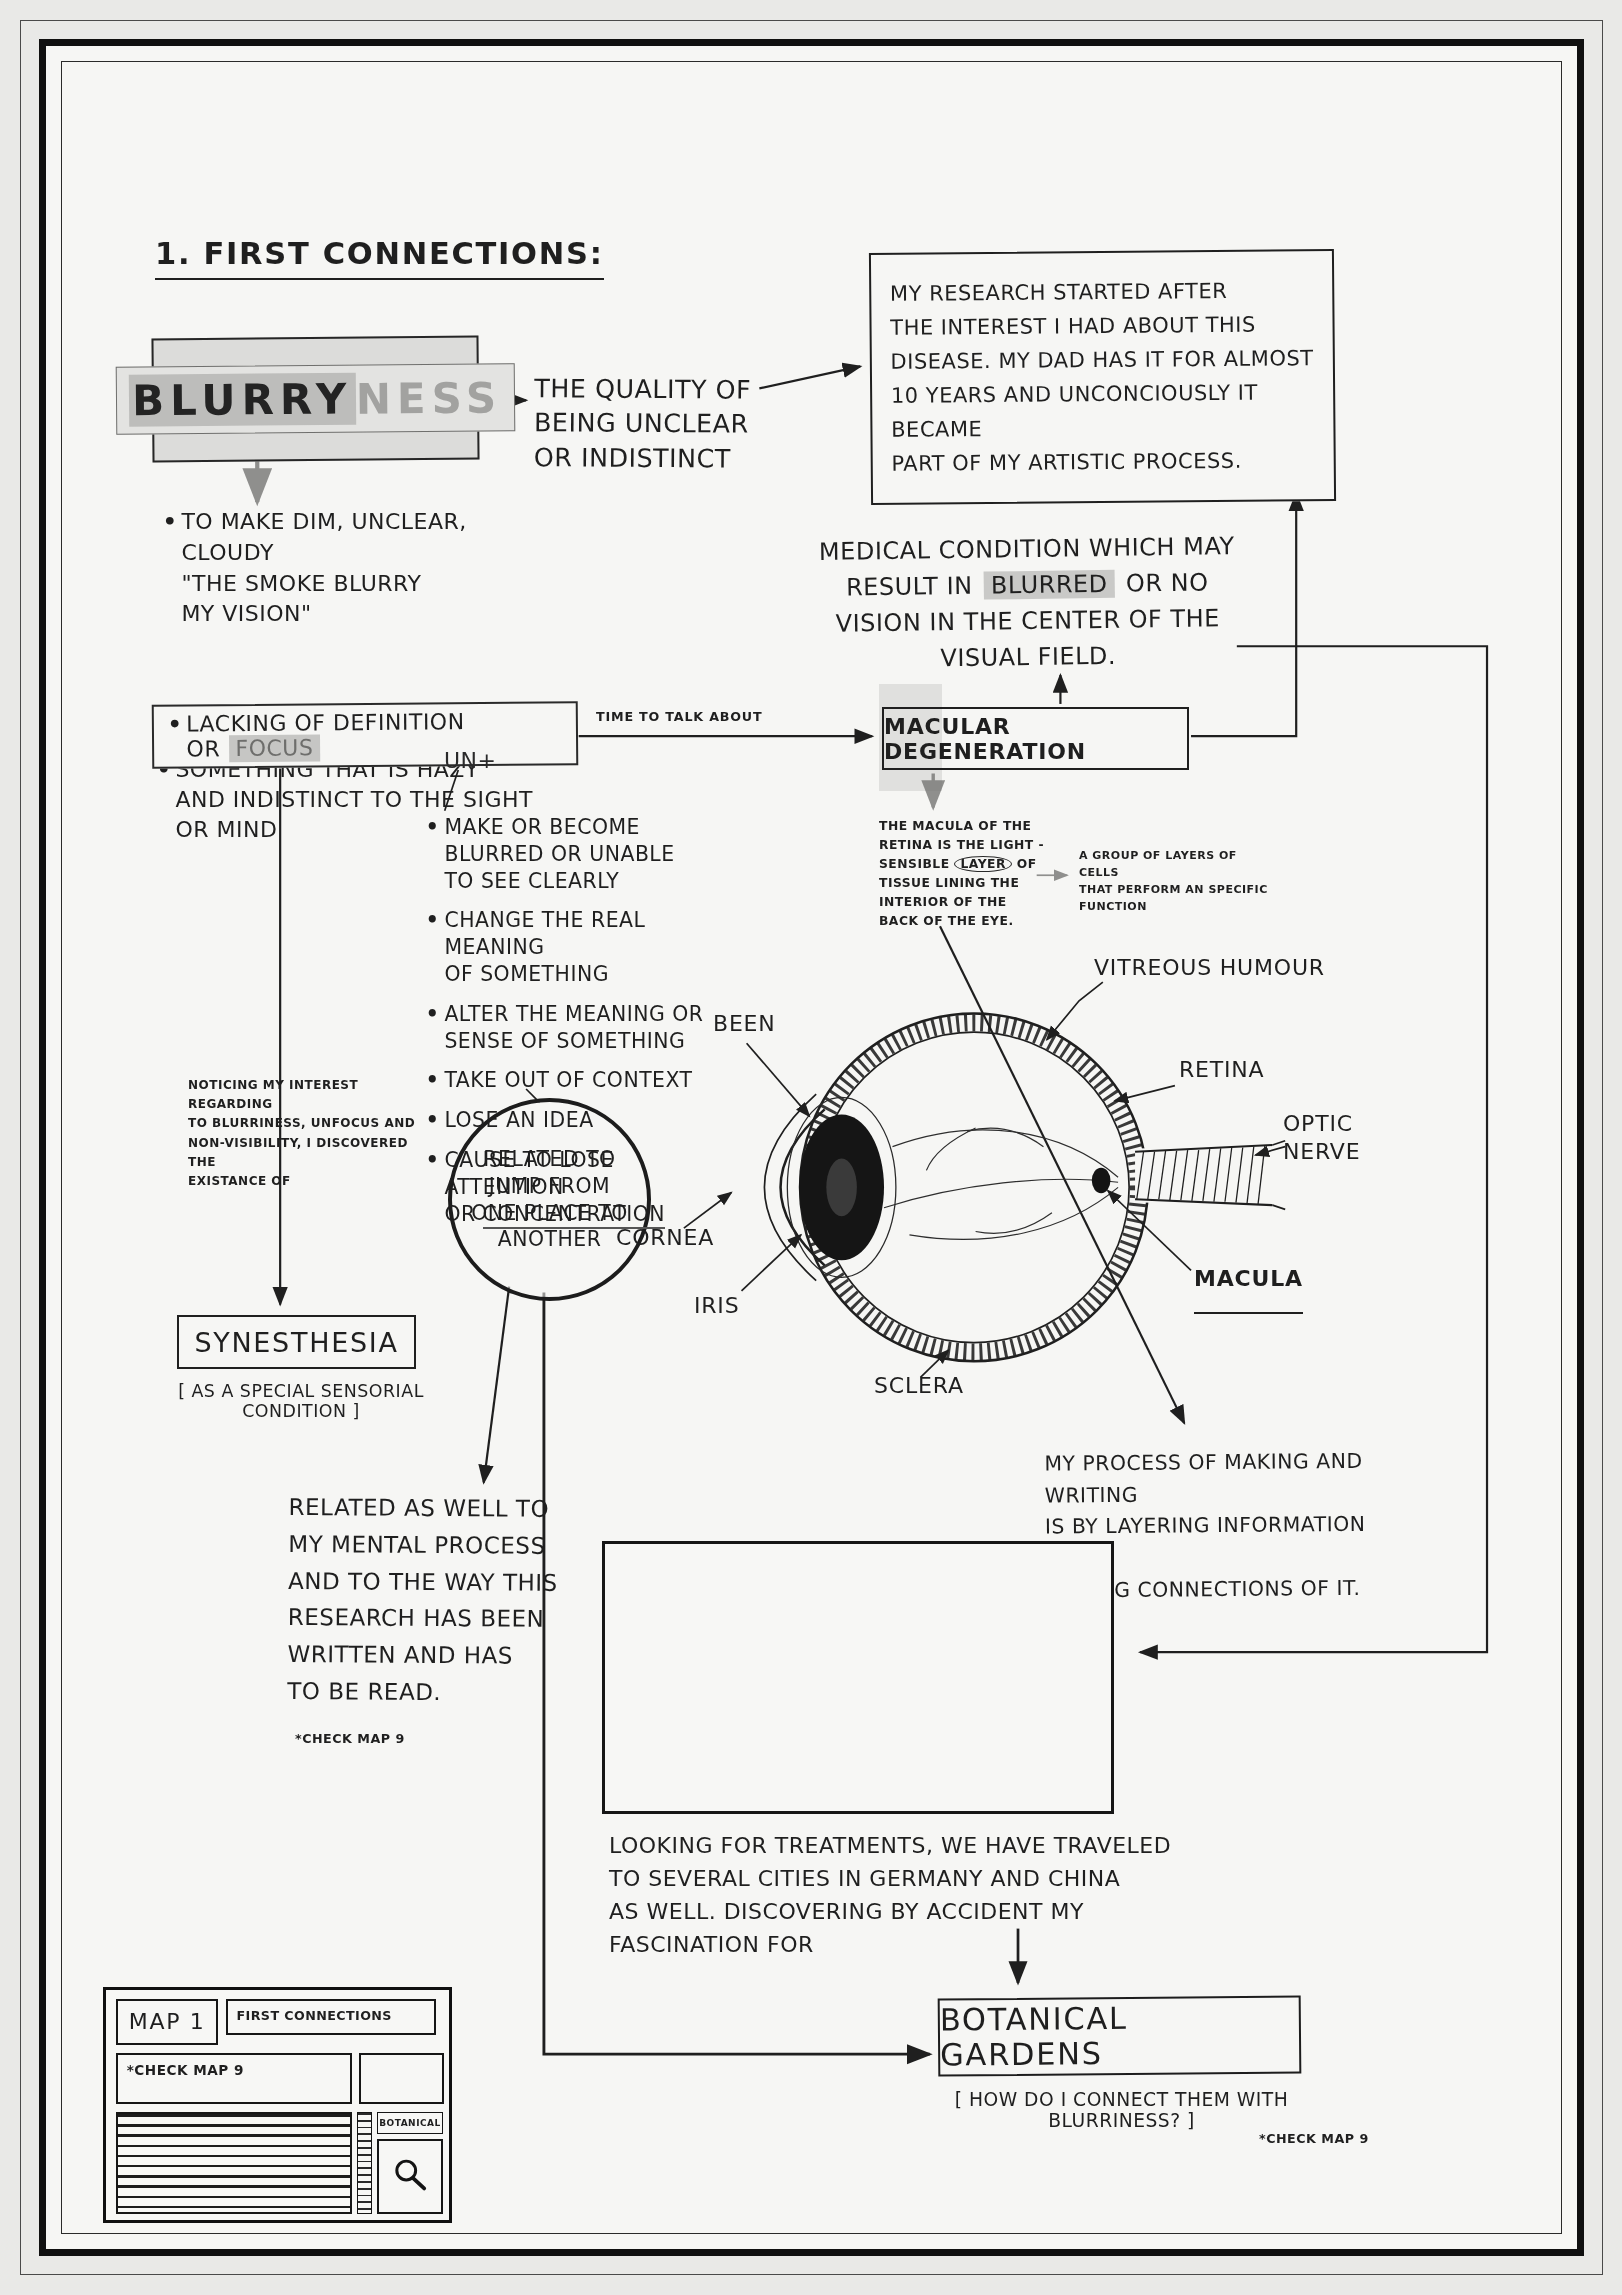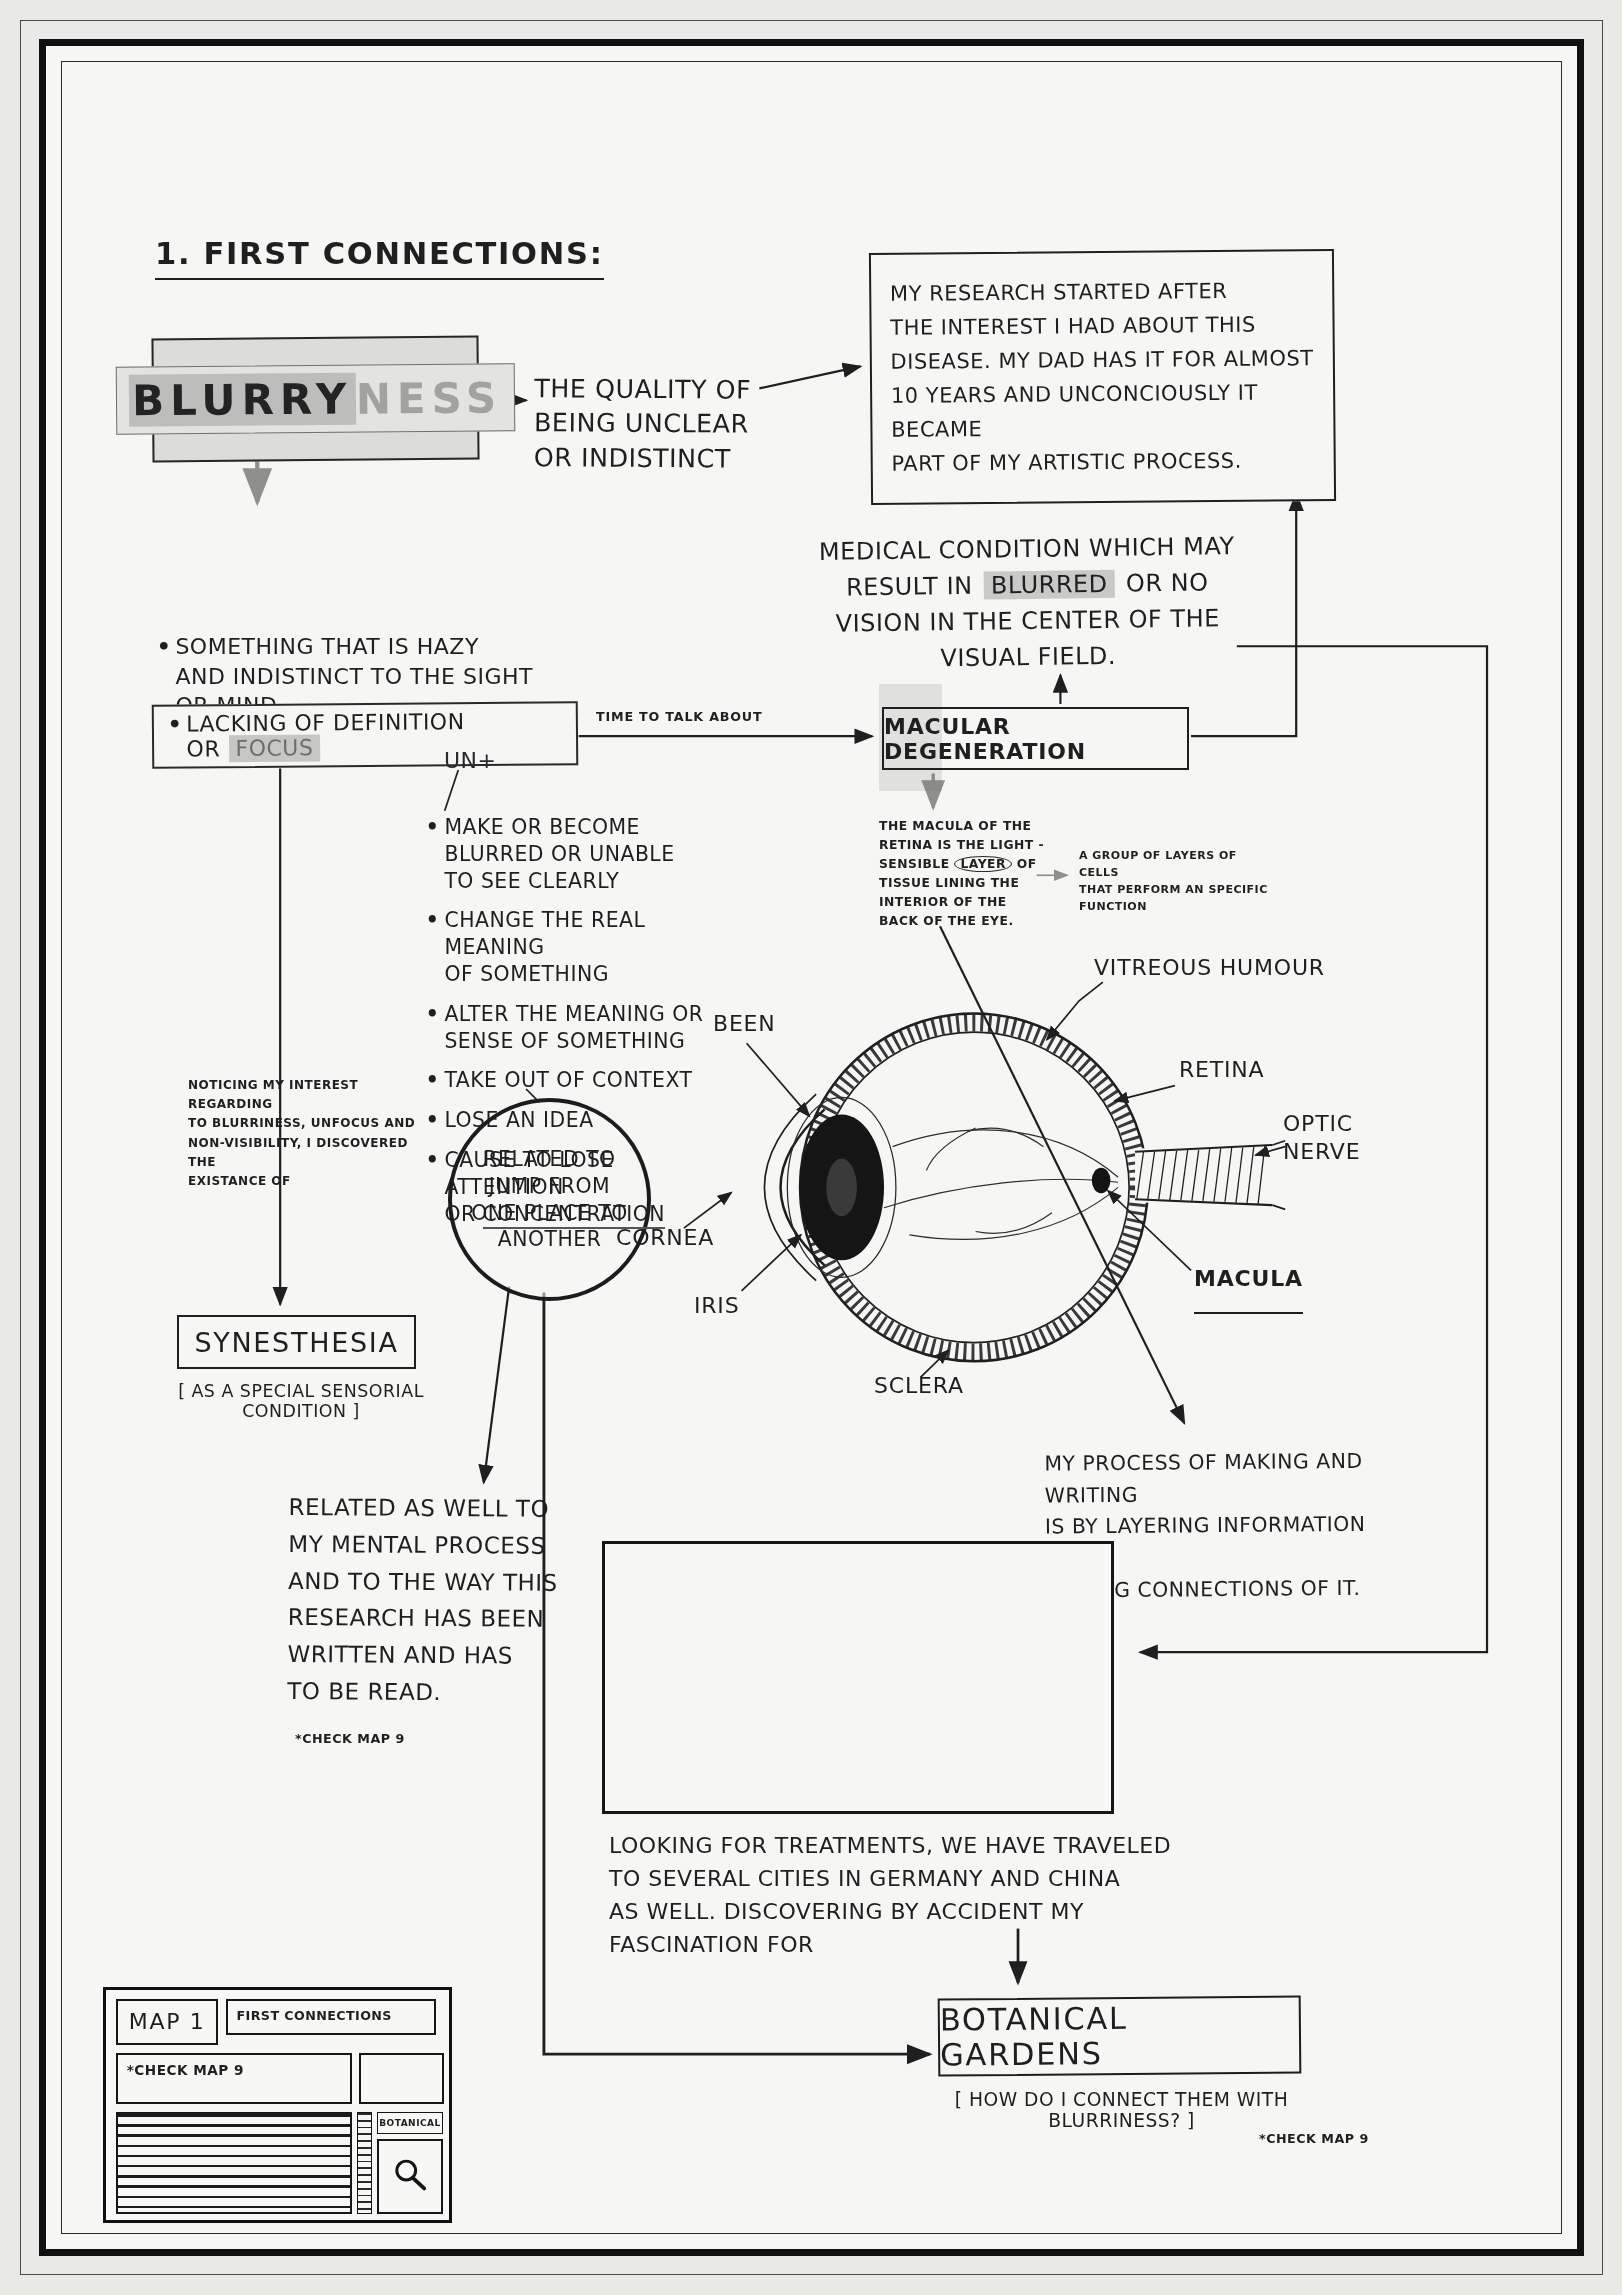--- a/index.html
+++ b/index.html
@@ -246,20 +246,24 @@
   <div class="abs txt quality pre hand r2">THE QUALITY OF
 BEING UNCLEAR
 OR INDISTINCT</div>
 
   <div class="abs txt research-box pre hand r1">MY RESEARCH STARTED AFTER
 THE INTEREST I HAD ABOUT THIS
 DISEASE. MY DAD HAS IT FOR ALMOST
 10 YEARS AND UNCONCIOUSLY IT BECAME
 PART OF MY ARTISTIC PROCESS.</div>
 
+  <div class="abs txt def1 pre hand bullet">TO MAKE DIM, UNCLEAR,
+CLOUDY
+"THE SMOKE BLURRY
+MY VISION"</div>
   <div class="abs txt def2 pre hand bullet">SOMETHING THAT IS HAZY
 AND INDISTINCT TO THE SIGHT
 OR MIND</div>
 
   <div class="abs txt lacking-box r1">
     <span class="bullet hand">
       <span>LACKING OF DEFINITION OR</span><span class="focus-hl">FOCUS</span>
     </span>
   </div>
   <div class="abs txt un-label hand">UN+</div>

